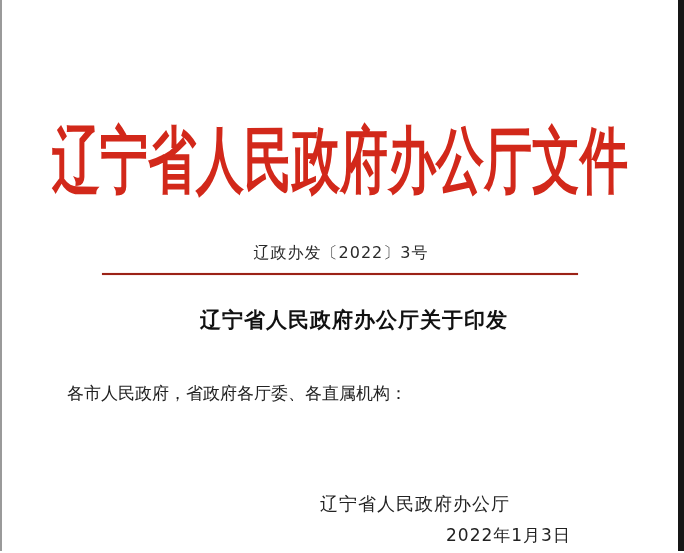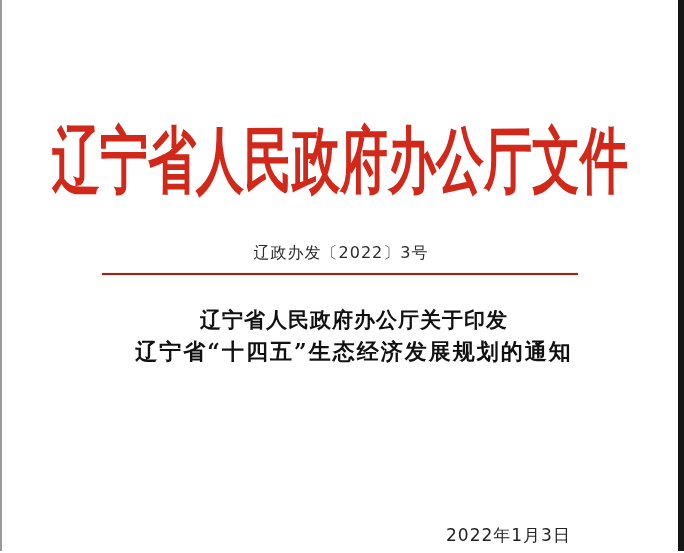--- a/index.html
+++ b/index.html
@@ -131,21 +131,22 @@
   <div class="edge-right"></div>
 
   <div class="red-title">辽宁省人民政府办公厅文件</div>
 
   <div class="doc-number">辽政办发〔2022〕3号</div>
 
   <div class="red-rule"></div>
 
   <div class="notice-title">
     <div class="line1">辽宁省人民政府办公厅关于印发</div>
-    <div class="line2">辽宁省“十四五”生态经济发展规划的通知</div>
   </div>
 
+  <div class="salutation">各市人民政府，省政府各厅委、各直属机构：</div>
 
 
+  <div class="signer">辽宁省人民政府办公厅</div>
 
   <div class="date">2022年1月3日</div>
 
 </div>
 
 </body></html>

